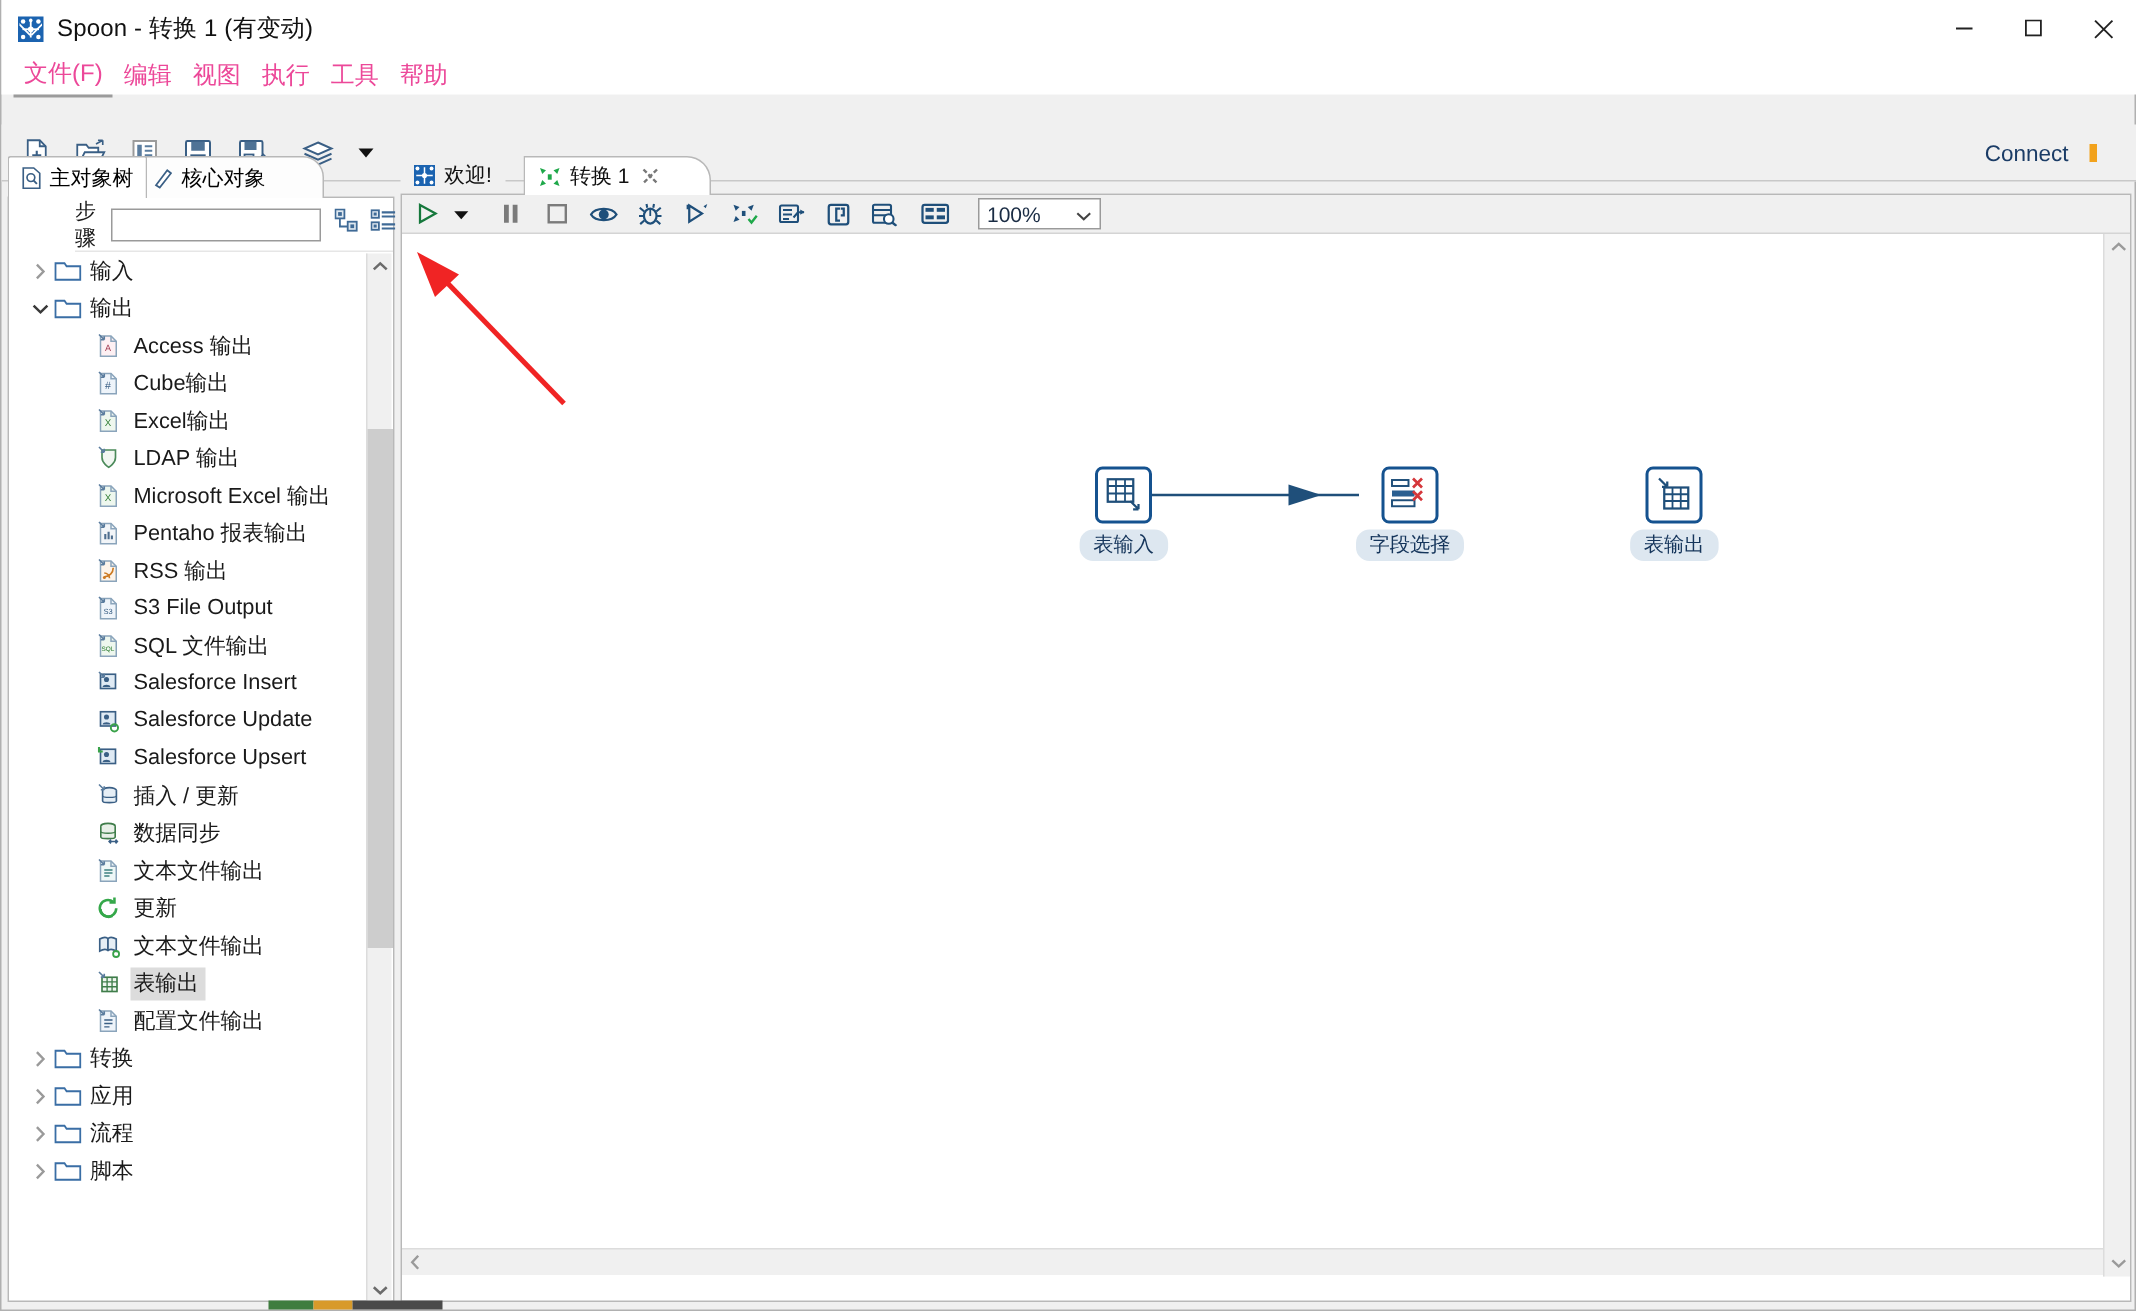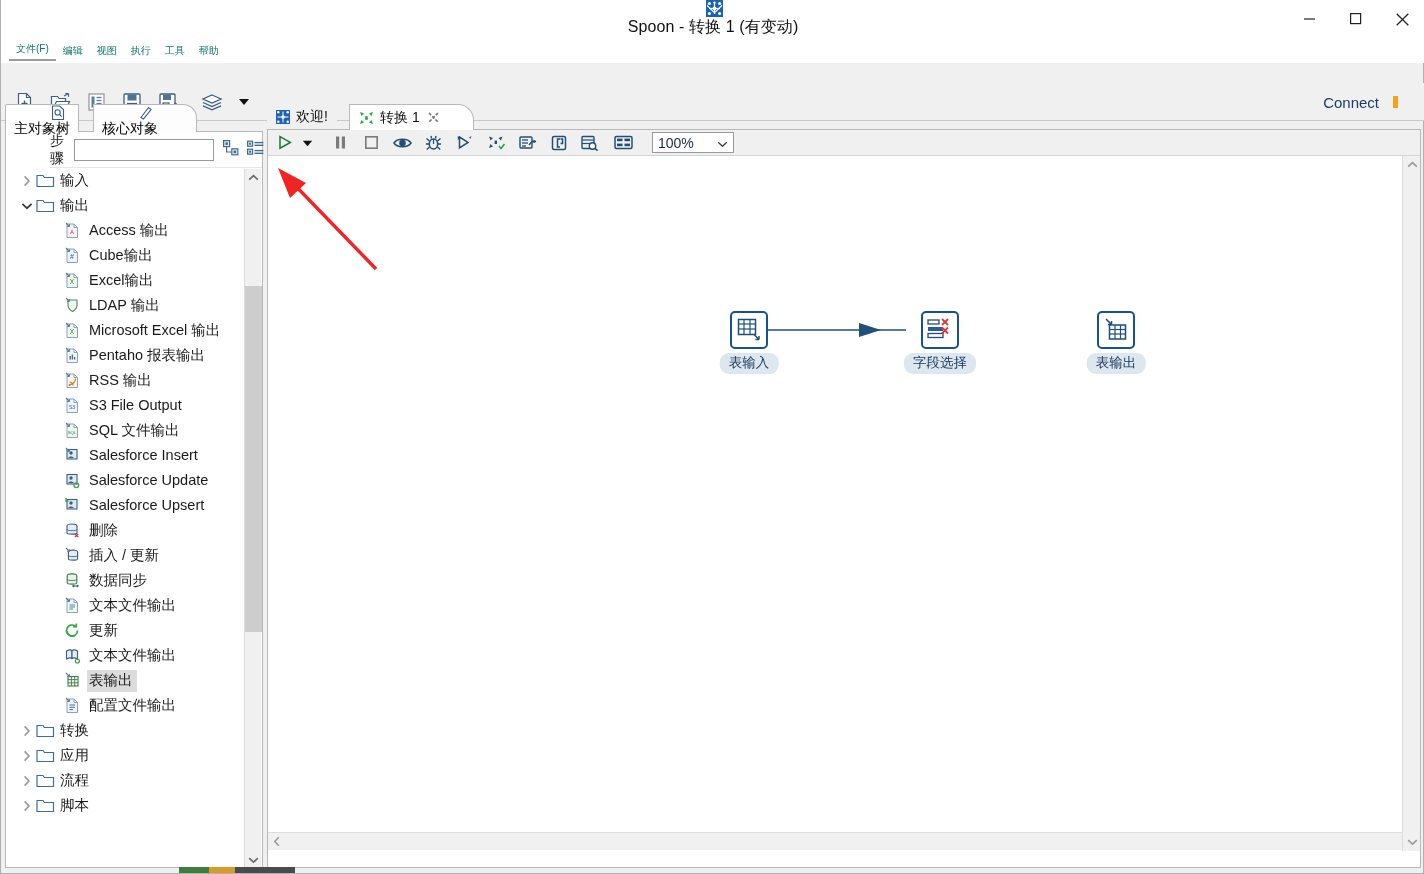--- a/index.html
+++ b/index.html
@@ -16,21 +16,21 @@
     background: #f0f0f0;
     border-left: 1px solid #b0b0b0;
     border-right: 1px solid #b0b0b0;
     border-bottom: 1px solid #b0b0b0;
   }
 
   
   .titlebar {
     position: absolute; left: 0; top: 0; width: 1424px; height: 38px;
     background: #ffffff;
-    display: flex; align-items: center; flex-direction: column;
+    display: flex; align-items: center;
   }
   .tb-logo {
     width: 17px; height: 17px; margin-left: 11px; margin-right: 9px;
     background: #1b63b0; position: relative; flex: 0 0 auto;
   }
   .tb-logo svg { position: absolute; left: 1px; top: 1px; }
   .tb-title {
     font-size: 16px; color: #111; white-space: nowrap;
     letter-spacing: 0.1px;
   }
@@ -40,21 +40,21 @@
   }
   .winbtn svg { display: block; }
 
   
   .menubar {
     position: absolute; left: 0; top: 38px; width: 1424px; height: 25px;
     background: #ffffff;
     display: flex; align-items: center; padding-left: 8px;
   }
   .menuitem {
-    font-size: 10px; color: #0f766e; padding: 2px 7px; white-space: nowrap;
+    font-size: 16px; color: #ec4899; padding: 2px 7px; white-space: nowrap;
   }
   .menuitem.first { border-bottom: 2px solid #9b9b9b; padding-bottom: 3px; }
 
   
   .maintoolbar {
     position: absolute; left: 0; top: 63px; width: 1424px; height: 38px;
     background: #f0f0f0;
     border-bottom: 1px solid #c8c8c8;
     display: flex; align-items: center; margin-top: 20px;
   }
@@ -73,22 +73,22 @@
     width: 5px; height: 12px; background: #f2a21c;
   }
 
   
   .leftpanel {
     position: absolute; left: 4px; top: 104px; width: 258px; height: 764px;
   }
   .tabstrip { position: relative; height: 28px; }
   .tabshape {
     position: absolute; top: 0; height: 28px;
-    display: flex; align-items: flex-end; padding: 0 8px;
-    font-size: 14px; white-space: nowrap; flex-direction: column;
+    display: flex; align-items: center; padding: 0 8px;
+    font-size: 14px; white-space: nowrap;
   }
   .tab-left {
     left: 0; background: #ffffff;
     border: 1px solid #b8b8b8; border-bottom: none;
     border-top-left-radius: 2px;
     z-index: 3;
   }
   .tab-right {
     left: 88px; background: #fdfdfd;
     border: 1px solid #b8b8b8; border-bottom: none;
@@ -550,31 +550,20 @@
                   <circle cx="7" cy="6" r="1.7" fill="#3a5f85"></circle>
                   <path d="M4.4 11 c0 -2 5.2 -2 5.2 0" fill="#3a5f85"></path>
                   <path d="M2 1 L2 4 L4.5 4" stroke="#3aa24a" stroke-width="1.4" fill="none"></path>
                 </svg>
               </span>
               <span class="lab">Salesforce Upsert</span>
             </div>
             <div class="tleaf">
               <span class="ic">
                 <svg width="17" height="17" viewBox="0 0 17 17">
-                  <ellipse cx="8" cy="4" rx="5" ry="2" fill="#e6eef5" stroke="#3a5f85" stroke-width="1.1"></ellipse>
-                  <path d="M3 4 v7 c0 1.5 10 1.5 10 0 V4" fill="#e6eef5" stroke="#3a5f85" stroke-width="1.1"></path>
-                  <path d="M3 7.5 c0 1.5 10 1.5 10 0" fill="none" stroke="#3a5f85" stroke-width="0.9"></path>
-                  <path d="M11 12 L14.2 15 M14.2 12 L11 15" stroke="#d5373b" stroke-width="1.3"></path>
-                </svg>
-              </span>
-              <span class="lab">删除</span>
-            </div>
-            <div class="tleaf">
-              <span class="ic">
-                <svg width="17" height="17" viewBox="0 0 17 17">
                   <ellipse cx="9" cy="5" rx="4.6" ry="1.9" fill="#e6eef5" stroke="#3a5f85" stroke-width="1.1"></ellipse>
                   <path d="M4.4 5 v7 c0 1.5 9.2 1.5 9.2 0 V5" fill="#e6eef5" stroke="#3a5f85" stroke-width="1.1"></path>
                   <path d="M4.4 8.5 c0 1.5 9.2 1.5 9.2 0" fill="none" stroke="#3a5f85" stroke-width="0.9"></path>
                   <path d="M2 1 L5.5 4.5 M5.5 4.5 L3.2 4.5 M5.5 4.5 L5.5 2.2" stroke="#5a7c9e" stroke-width="1.1" fill="none"></path>
                 </svg>
               </span>
               <span class="lab">插入 / 更新</span>
             </div>
             <div class="tleaf">
               <span class="ic">

